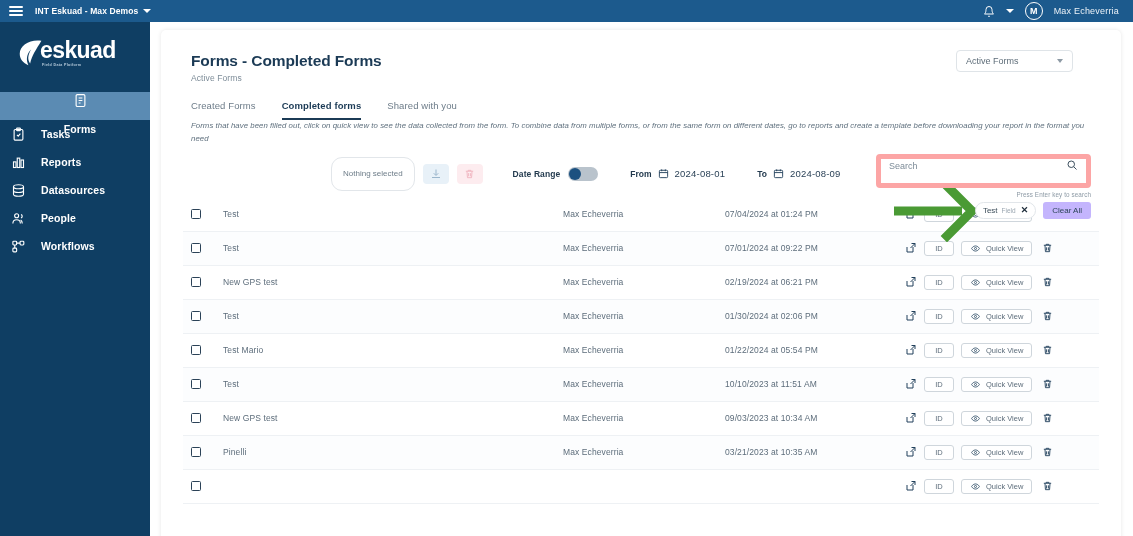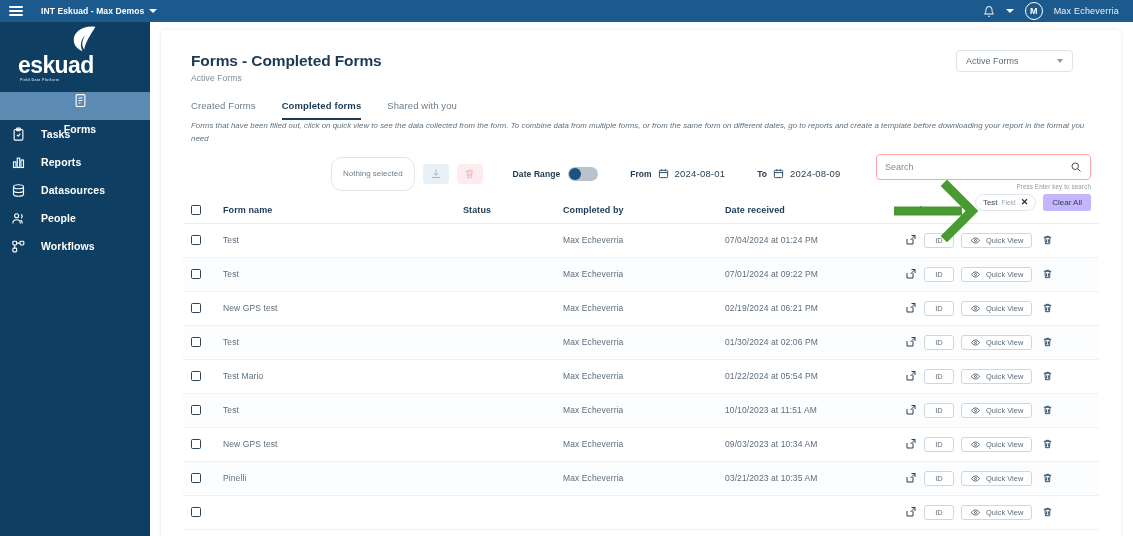--- a/index.html
+++ b/index.html
@@ -13,41 +13,41 @@
 
   
   .topbar {
     position: absolute; top: 0; left: 0; width: 1133px; height: 22px;
     background: #1c5a8d; display: flex; align-items: center;
     z-index: 20;
   }
   .hamburger { width: 14px; margin-left: 9px; display: flex; flex-direction: column; gap: 2px; cursor: pointer; }
   .hamburger span { display: block; height: 2px; background: #fff; border-radius: 1px; }
   .tenant {
-    margin-left: 18px; color: #ffffff; font-size: 8.5px; font-weight: bold;
+    margin-left: 12px; color: #ffffff; font-size: 8.5px; font-weight: bold;
     letter-spacing: .1px; display: flex; align-items: center; gap: 5px; cursor: pointer;
   }
   .caret-d { width: 0; height: 0; border-left: 4px solid transparent; border-right: 4px solid transparent; border-top: 4px solid #fff; }
   .topbar-right { margin-left: auto; display: flex; align-items: center; gap: 11px; padding-right: 14px; }
   .bell { position: relative; width: 12px; height: 13px; cursor: pointer; }
   .bell svg { display: block; }
   .avatar {
     width: 18px; height: 18px; border-radius: 50%; border: 1.4px solid #fff;
     color: #fff; font-size: 9px; font-weight: bold; display: flex;
     align-items: center; justify-content: center; cursor: pointer;
   }
   .username { color: #eaf1f7; font-size: 9px; letter-spacing: .2px; }
 
   
   .sidebar {
     position: absolute; top: 22px; left: 0; width: 150px; height: 514px;
     background: #0f3e63; z-index: 15;
   }
   .logo-wrap { height: 62px; display: flex; align-items: center; padding-left: 18px; }
-  .logo { display: flex; align-items: flex-end; flex-direction: column; }
+  .logo { display: flex; align-items: flex-end; }
   .logo-mark { width: 26px; height: 30px; margin-right: -4px; }
   .logo-text { display: flex; flex-direction: column; line-height: 1; }
   .logo-name { color: #fff; font-size: 23px; font-weight: bold; letter-spacing: -.6px; }
   .logo-tag { color: #b9cddd; font-size: 3.6px; font-weight: bold; letter-spacing: .35px; margin-top: 2px; padding-left: 2px; }
 
   .nav { margin-top: 8px; }
   .nav-item {
     height: 28px; display: flex; align-items: center; padding-left: 10px;
     gap: 14px; cursor: pointer; color: #ffffff;
   }
@@ -104,22 +104,22 @@
   }
   .toggle .knob { position: absolute; left: 1px; top: 1px; width: 12px; height: 12px; border-radius: 50%; background: #1c5180; }
   .dt { display: flex; align-items: center; margin-left: 32px; gap: 6px; }
   .dt-label { font-size: 8.5px; font-weight: bold; color: #243b4f; }
   .dt-val { font-size: 9.5px; color: #2b4257; letter-spacing: .2px; }
   .cal { width: 11px; height: 11px; }
 
   
   .search-block { position: absolute; right: 0; top: -2px; width: 215px; }
   .search-box {
-    height: 23px; border: 1px solid #fca5a5; border-radius: 4px; background: #fff;
-    display: flex; align-items: center; padding: 12px 8px;
+    height: 23px; border: 5px solid #fca5a5; border-radius: 4px; background: #fff;
+    display: flex; align-items: flex-end; padding: 12px 8px;
   }
   .search-box input {
     border: none; outline: none; font-size: 9px; color: #404f5b; flex: 1;
     font-family: "Liberation Sans", sans-serif; background: transparent;
   }
   .search-box input::placeholder { color: #7d8c98; }
   .search-hint { font-size: 6.3px; color: #8d9aa5; text-align: right; margin-top: 3px; letter-spacing: .1px; }
   .chips { display: flex; align-items: center; justify-content: flex-end; gap: 7px; margin-top: 4px; }
   .chip {
     border: 1px solid #e2e6ea; border-radius: 10px; height: 17px; background: #fff;
@@ -360,30 +360,20 @@
               <span class="chip-key">Test</span>
               <span class="chip-sub">Field</span>
               <span class="chip-x">✕</span>
             </div>
             <button class="clear-all">Clear All</button>
           </div>
         </div>
       </div>
 
       <div class="table">
-        <div class="thead">
-          <div class="c-check">
-            <div class="cbox"></div>
-          </div>
-          <div class="c-name th">Form name</div>
-          <div class="c-status th">Status</div>
-          <div class="c-by th">Completed by</div>
-          <div class="c-date th">Date received</div>
-          <div class="c-act th">Actions</div>
-        </div>
         <div id="rows">
   <div class="trow">
     <div class="c-check">
       <div class="cbox"></div>
     </div>
     <div class="c-name td">Test</div>
     <div class="c-status td"></div>
     <div class="c-by td">Max Echeverria</div>
     <div class="c-date td">07/04/2024 at 01:24 PM</div>
     <div class="c-act">

